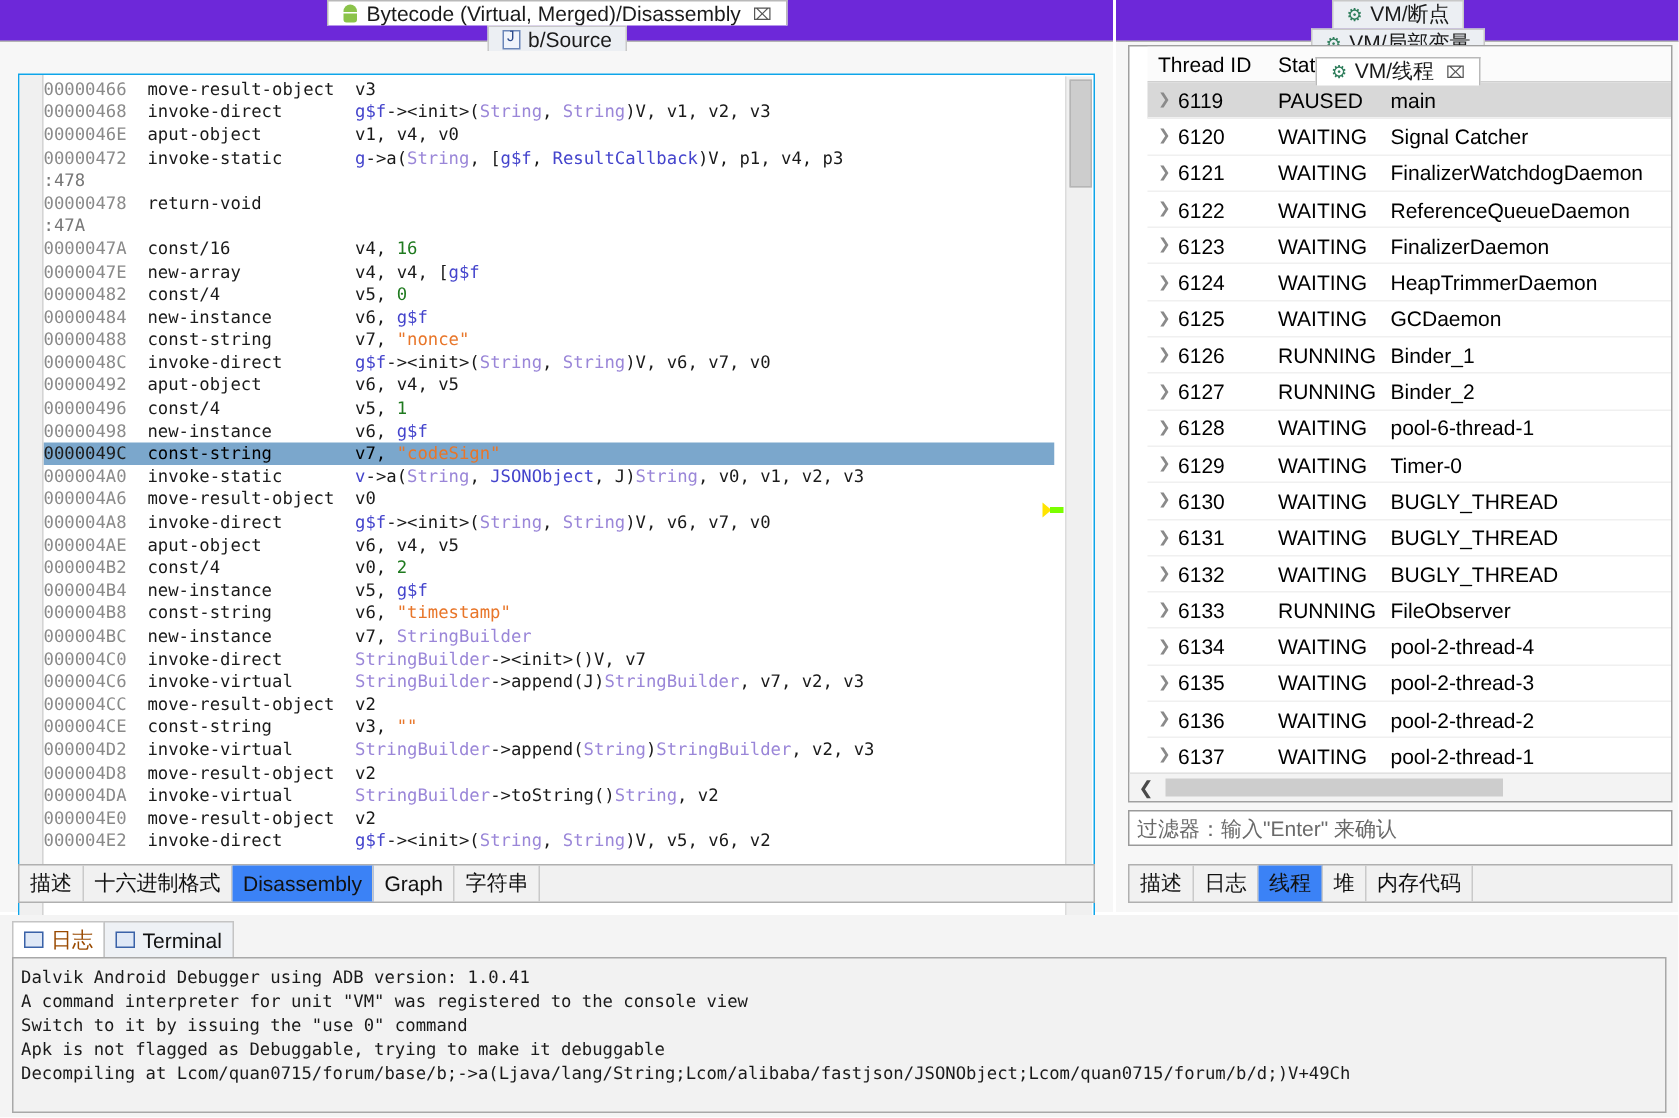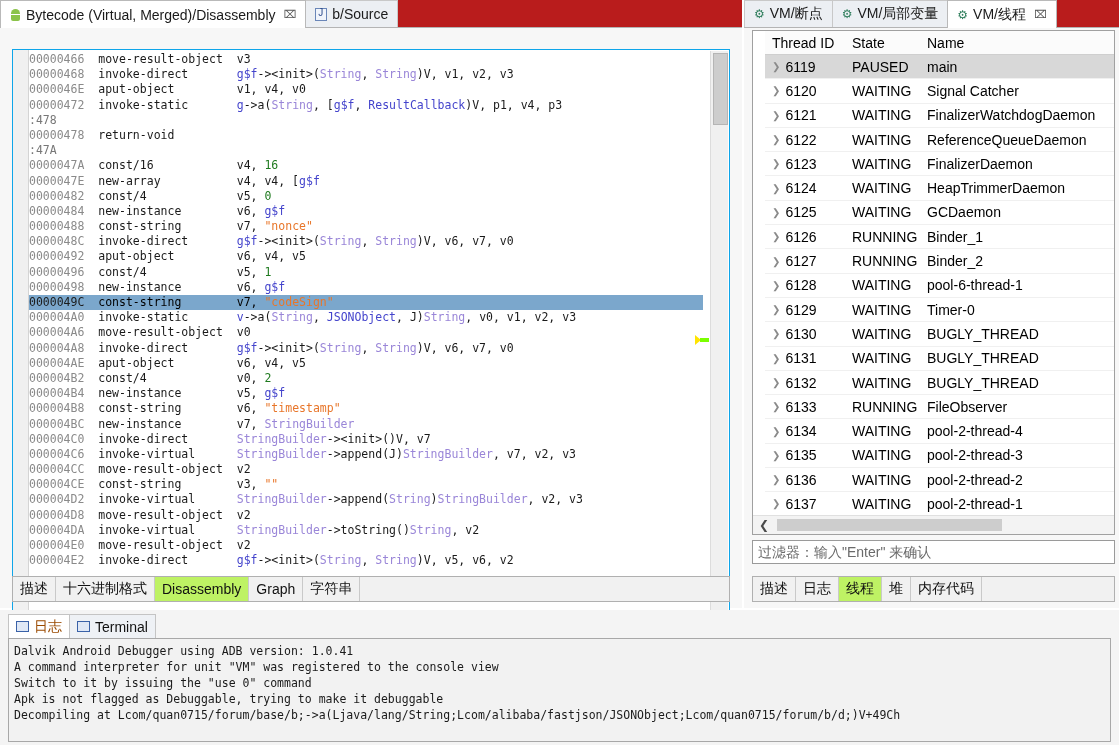--- a/index.html
+++ b/index.html
@@ -5,22 +5,22 @@
   html,body{margin:0;padding:0;}
   body{
     width:1119px;height:745px;overflow:hidden;
     background:#ffffff;
     font-family:"Liberation Sans","DejaVu Sans",sans-serif;
     font-size:13px;color:#000;
   }
   .app{position:relative;width:1119px;height:745px;}
 
   
-  .tabbar{display:flex;align-items:flex-start;height:27px;background:#b91c1c;
-          border-bottom:1px solid #b4b4b4;}
+  .tabbar{display:flex;align-items:center;height:27px;background:#6d28d9;
+          border-bottom:1px solid #b4b4b4;flex-direction:column;}
   .tab{display:flex;align-items:center;gap:5px;height:26px;padding:0 9px;
        border:1px solid #c8c8c8;border-bottom:none;background:#eceff3;
        font-size:14px;color:#1a1a1a;white-space:nowrap;margin-right:-1px;}
   .tab.sel{background:#ffffff;border-color:#b9b9b9;height:27px;position:relative;z-index:2;}
   .tab .x{font-size:11px;color:#555;margin-left:3px;}
 
   
   .top{position:absolute;left:0;top:0;width:1119px;height:608px;}
   .leftPane{position:absolute;left:0;top:0;width:742px;height:608px;
             background:#f7f7f7;}
@@ -60,21 +60,21 @@
   .marker .tri{position:absolute;left:0;top:0;width:0;height:0;
      border-top:5px solid transparent;border-bottom:5px solid transparent;border-left:6px solid #ffe400;}
   .marker .bar{position:absolute;left:5px;top:3px;width:9px;height:4px;background:#7bff00;}
 
   
   .paneTabs{position:absolute;left:12px;bottom:6px;width:718px;height:26px;
      display:flex;align-items:stretch;border:1px solid #b0b0b0;background:#f1f1f1;
      box-sizing:border-box;}
   .paneTabs .pt{display:flex;align-items:center;padding:0 7px;font-size:14px;color:#111;
      border-right:1px solid #c9c9c9;white-space:nowrap;}
-  .paneTabs .pt.sel{background:#bef264;}
+  .paneTabs .pt.sel{background:#3b82f6;}
   .paneTabs .filler{flex:1;}
 
   
   .thWrap{position:absolute;left:8px;top:30px;width:363px;height:505px;
           background:#fff;border:1px solid #a0a0a0;box-sizing:border-box;overflow:hidden;padding-left:12px;}
   .thHead{display:flex;height:23px;background:#fbfbfb;border-bottom:1px solid #cfcfcf;
           font-size:14px;align-items:center;}
   .thHead .c{padding-left:7px;box-sizing:border-box;}
   .c1{width:80px;}
   .c2{width:75px;}

